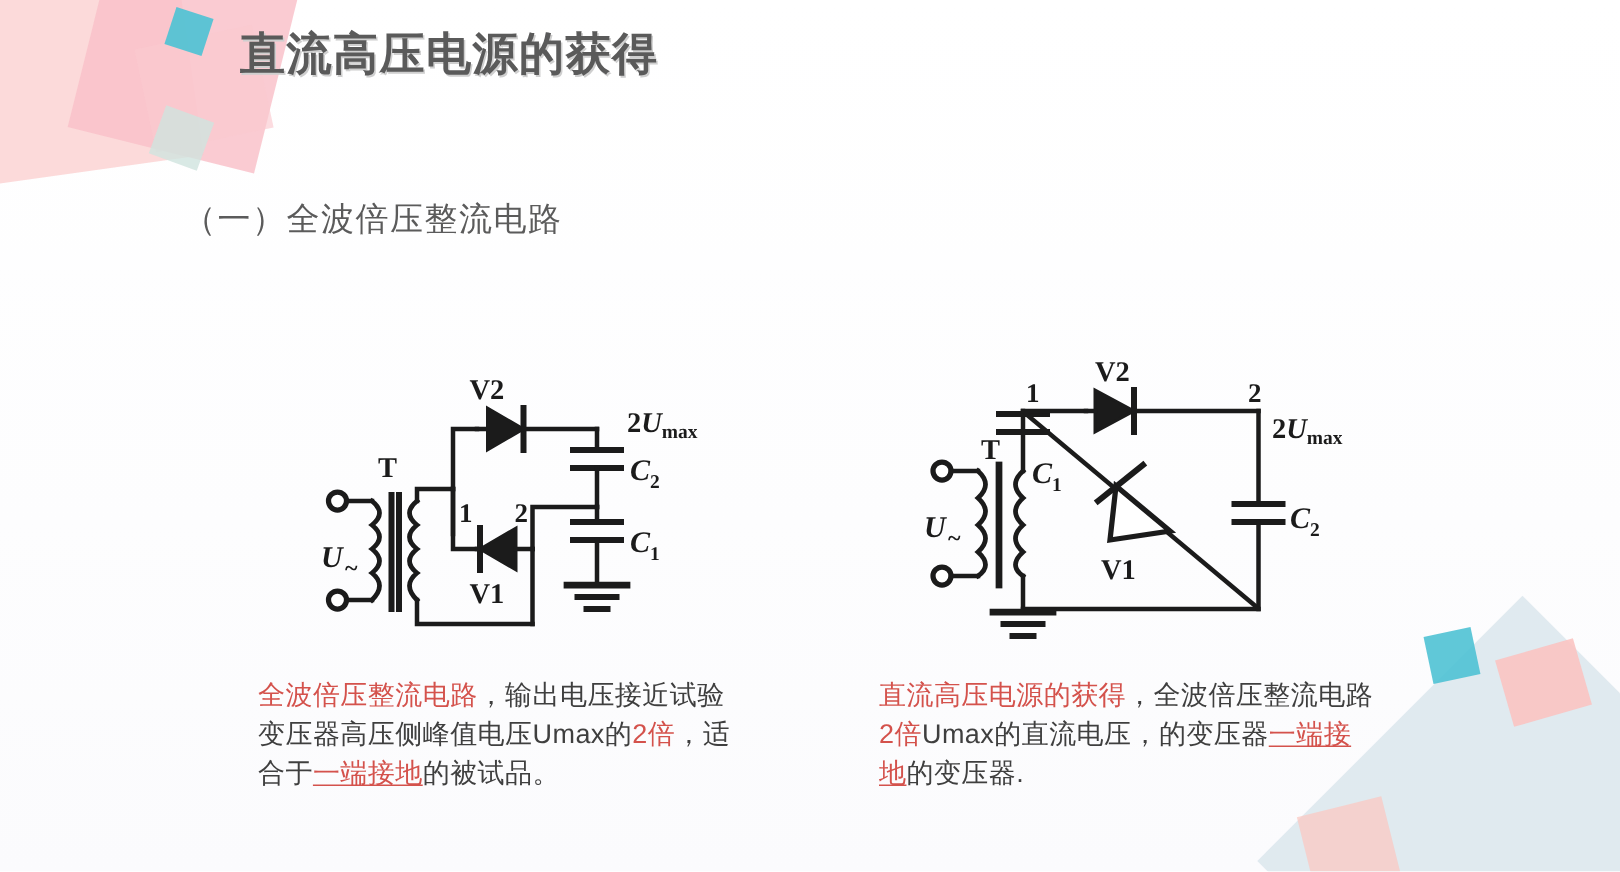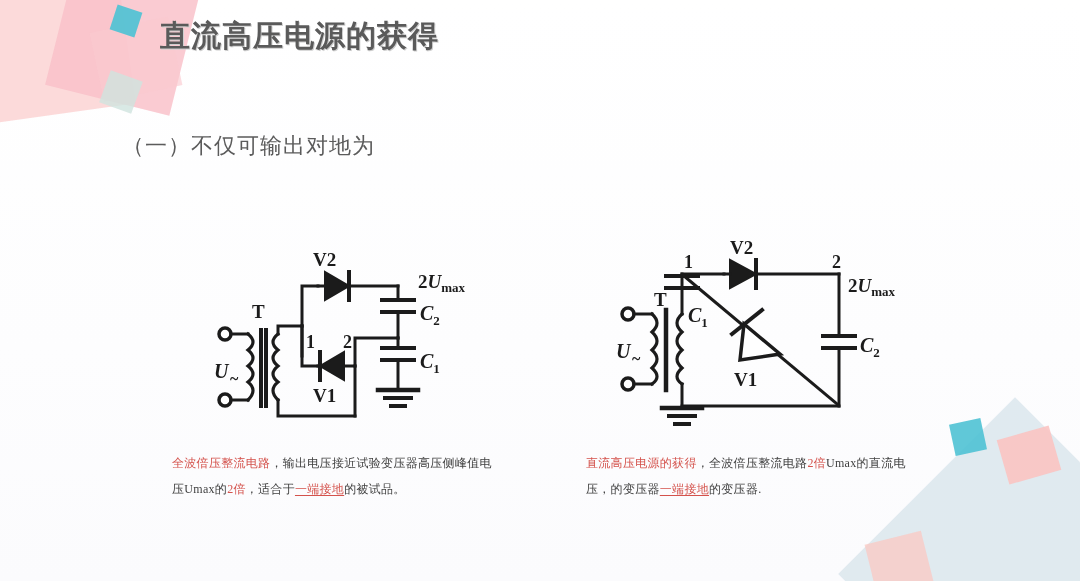--- a/index.html
+++ b/index.html
@@ -82,22 +82,22 @@
 
   
   .diagram{position:absolute;}
   .diagram svg{display:block;}
   #left-diagram{left:190px;top:238px;}
   #right-diagram{left:596px;top:236px;}
 
   
   .caption{
     position:absolute;
-    font-size:12px;line-height:26px;
-    color:#3f3f3f;letter-spacing:.3px;font-family:Liberation Serif, serif;
+    font-size:18px;line-height:26px;
+    color:#3f3f3f;letter-spacing:.3px;
   }
   #left-caption{left:172px;top:450px;width:322px;}
   #right-caption{left:586px;top:450px;width:332px;}
   .rd{color:#d4524c;}
   .rdu{color:#d4524c;text-decoration:underline;text-underline-offset:2px;}
 </style>
 </head>
 <body>
 
 <div class="slide">
@@ -107,21 +107,21 @@
   <div class="deco deco-pink-c"></div>
   <div class="deco deco-teal-a"></div>
   <div class="deco deco-mint-a"></div>
 
   <div class="deco deco-diamond"></div>
   <div class="deco deco-teal-b"></div>
   <div class="deco deco-pink-d"></div>
   <div class="deco deco-pink-e"></div>
 
   <div class="title">直流高压电源的获得</div>
-  <div class="subtitle">（一）不仅可输出对地为</div>
+  <div class="subtitle">（一）全波倍压整流电路</div>
 
   <div class="diagram" id="left-diagram">
     <svg width="290" height="195" viewBox="0 0 290 195" xmlns="http://www.w3.org/2000/svg">
       <g stroke="#1b1b1b" stroke-width="3" fill="none" stroke-linecap="square">
 
         <circle cx="35" cy="96" r="6" fill="#ffffff" stroke-width="3.5"></circle>
         <circle cx="35" cy="162" r="6" fill="#ffffff" stroke-width="3.5"></circle>
         <path d="M41 96 H58"></path>
         <path d="M41 162 H58"></path>
 

